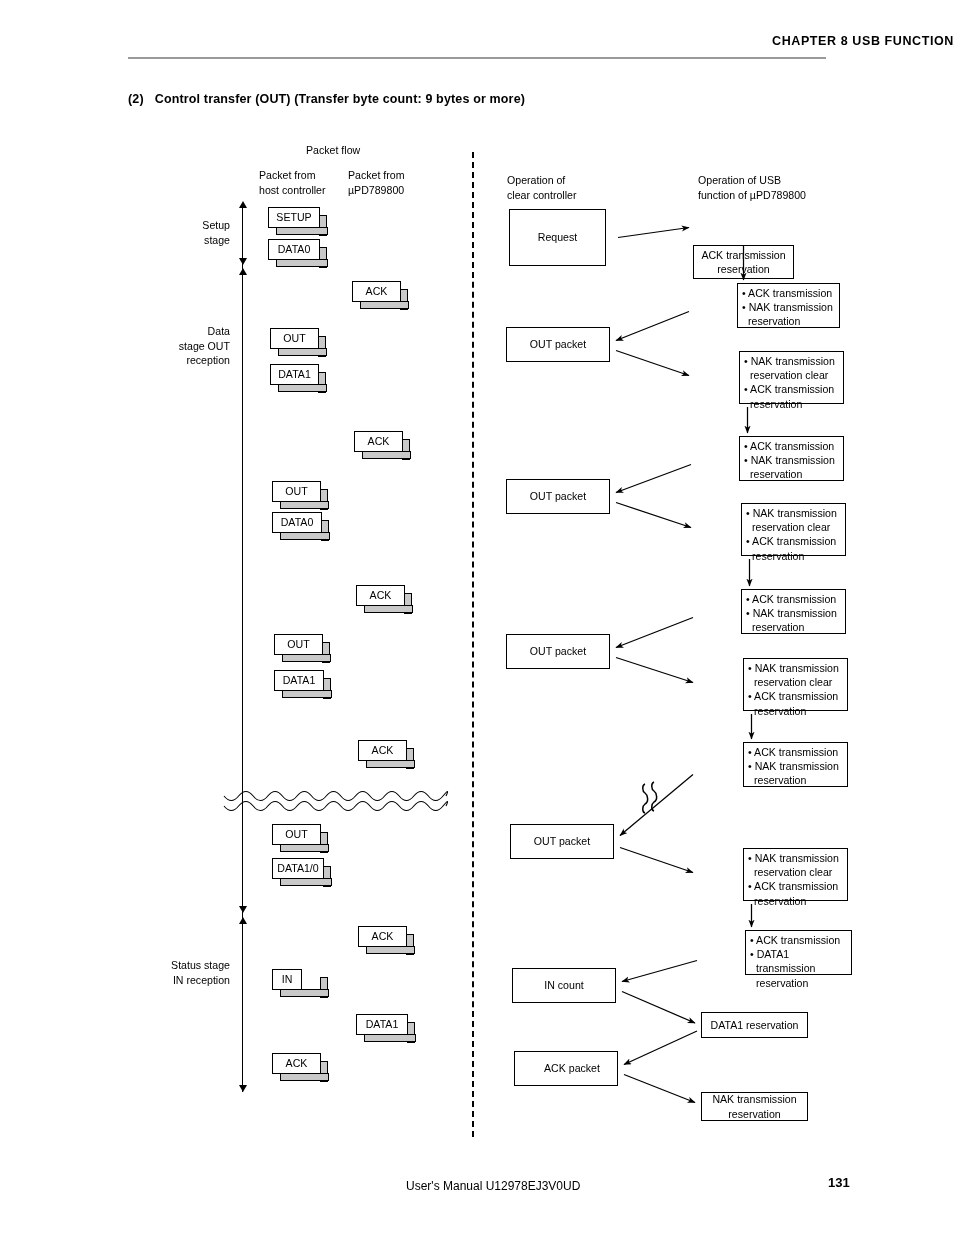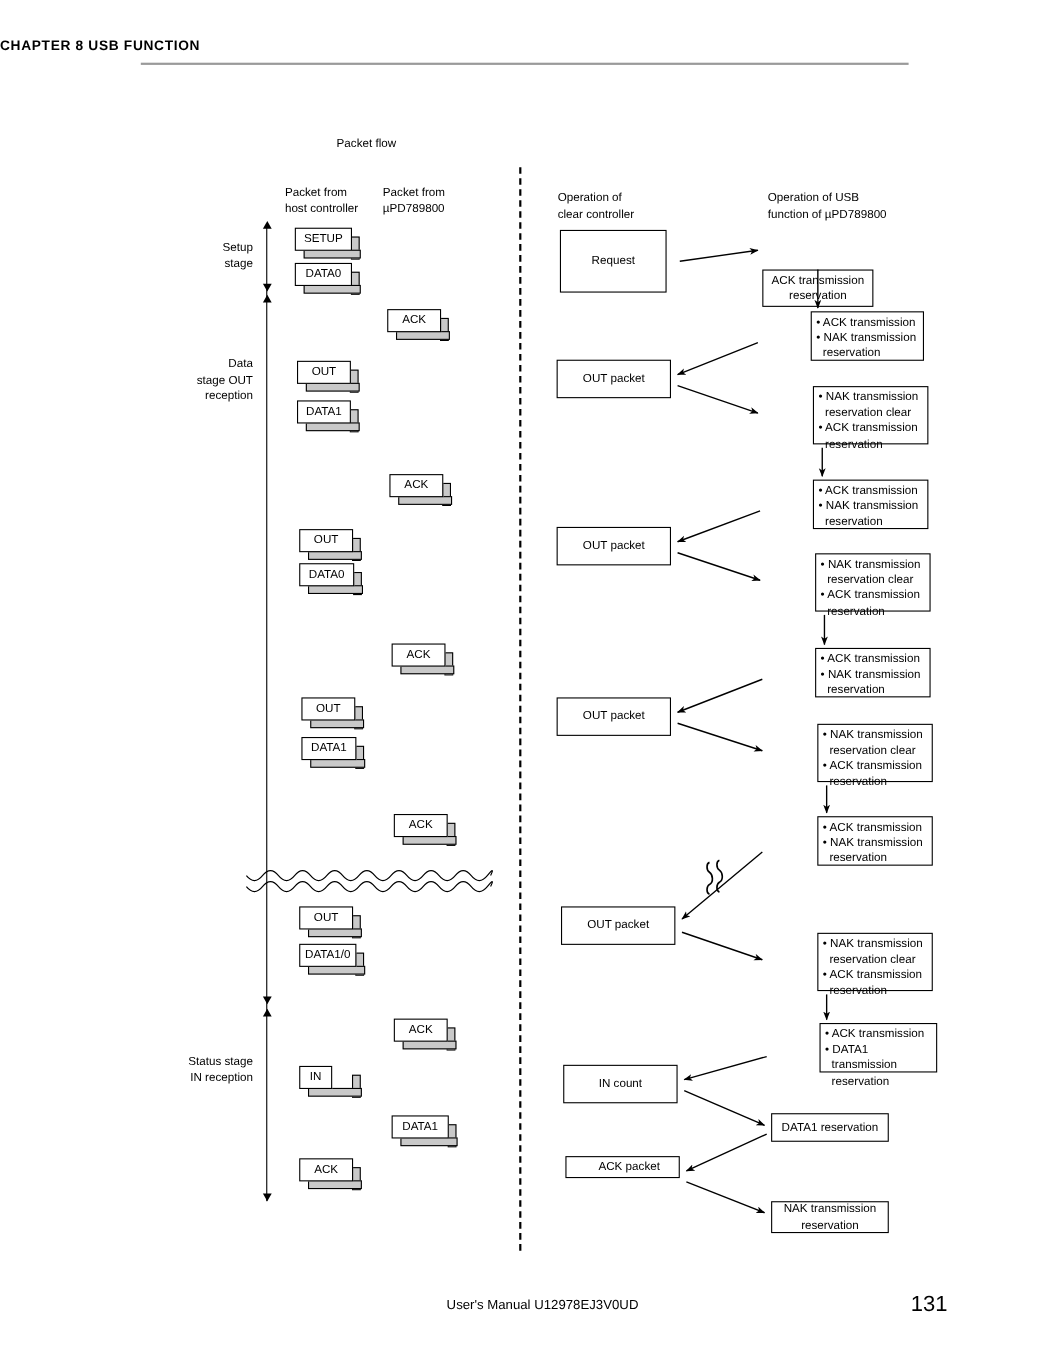--- a/index.html
+++ b/index.html
@@ -13,21 +13,21 @@
     width:954px;
     height:1235px;
     overflow:hidden;
     background:#fff;
   }
   
   .chapter-head{
     position:absolute;
     left:0; top:34px;
     width:954px;
-    text-align:left;
+    text-align:right;
     font-size:12.5px;
     font-weight:bold;
     letter-spacing:0.6px;
   }
   .head-rule{
     position:absolute;
     left:128px; top:57px;
     width:698px; height:2px;
     background:#9a9a9a;
   }
@@ -44,22 +44,22 @@
   
   .footer-text{
     position:absolute;
     left:406px; top:1179px;
     font-size:12px;
     white-space:nowrap;
   }
   .footer-page{
     position:absolute;
     left:828px; top:1175px;
-    font-size:20px;
-    font-weight:normal;
+    font-size:13px;
+    font-weight:bold;
   }
 
   
   .cap{
     position:absolute;
     font-size:10.6px;
     line-height:14.5px;
     white-space:nowrap;
   }
 
@@ -151,22 +151,25 @@
     z-index:5;
   }
 </style>
 </head>
 <body>
 
 <div id="page">
 
   <div class="chapter-head">CHAPTER  8    USB  FUNCTION</div>
   <div class="head-rule"></div>
-
-  <div class="cap" style="left: 306px; top: 124px; white-space: pre-line;">Packet flow</div>
+  <div class="section-title">
+    <span class="num">(2)</span><span>Control transfer (OUT) (Transfer byte count: 9 bytes or more)</span>
+  </div>
+
+  <div class="cap" style="left: 306px; top: 143px; white-space: pre-line;">Packet flow</div>
   <div class="cap" style="left: 259px; top: 168px; white-space: pre-line;">Packet from
 host controller</div>
   <div class="cap" style="left: 348px; top: 168px; white-space: pre-line;">Packet from
 µPD789800</div>
   <div class="cap" style="left: 507px; top: 173px; white-space: pre-line;">Operation of
 clear controller</div>
   <div class="cap" style="left: 698px; top: 173px; white-space: pre-line;">Operation of USB
 function of µPD789800</div>
 
   <div class="cap" style="left: 163px; top: 218px; width: 67px; text-align: right; white-space: pre-line;">Setup
@@ -281,21 +284,21 @@
         <div class="pkt" style="left: 0px; top: 0px; width: 52px;"><span>DATA1</span></div>
       </div>
     </div>
   <div id="host-ops">
       <div class="rbox" style="left: 509px; top: 209px; width: 97px; height: 57px;"><span>Request</span></div>
       <div class="rbox" style="left: 506px; top: 327px; width: 104px; height: 35px;"><span>OUT packet</span></div>
       <div class="rbox" style="left: 506px; top: 479px; width: 104px; height: 35px;"><span>OUT packet</span></div>
       <div class="rbox" style="left: 506px; top: 634px; width: 104px; height: 35px;"><span>OUT packet</span></div>
       <div class="rbox" style="left: 510px; top: 824px; width: 104px; height: 35px;"><span>OUT packet</span></div>
       <div class="rbox" style="left: 512px; top: 968px; width: 104px; height: 35px;"><span>IN count</span></div>
-      <div class="rbox" style="left: 514px; top: 1051px; width: 104px; height: 20px; padding-left: 12px;"><span>ACK packet</span></div>
+      <div class="rbox" style="left: 514px; top: 1051px; width: 104px; height: 35px; padding-left: 12px;"><span>ACK packet</span></div>
     </div>
   <div id="usb-ops">
       <div class="rbox" style="left: 693px; top: 213px; width: 101px; height: 34px; margin-top: 32px;"><span>ACK transmission
 reservation</span></div>
       <div class="rbox bullets" style="left: 693px; top: 283px; width: 103px; height: 45px;"><span class="bl">• ACK transmission</span><span class="bl">• NAK transmission
 reservation</span></div>
       <div class="rbox bullets" style="left: 695px; top: 351px; width: 105px; height: 53px;"><span class="bl">• NAK transmission
 reservation clear</span><span class="bl">• ACK transmission
 reservation</span></div>
       <div class="rbox bullets" style="left: 695px; top: 436px; width: 105px; height: 45px;"><span class="bl">• ACK transmission</span><span class="bl">• NAK transmission

